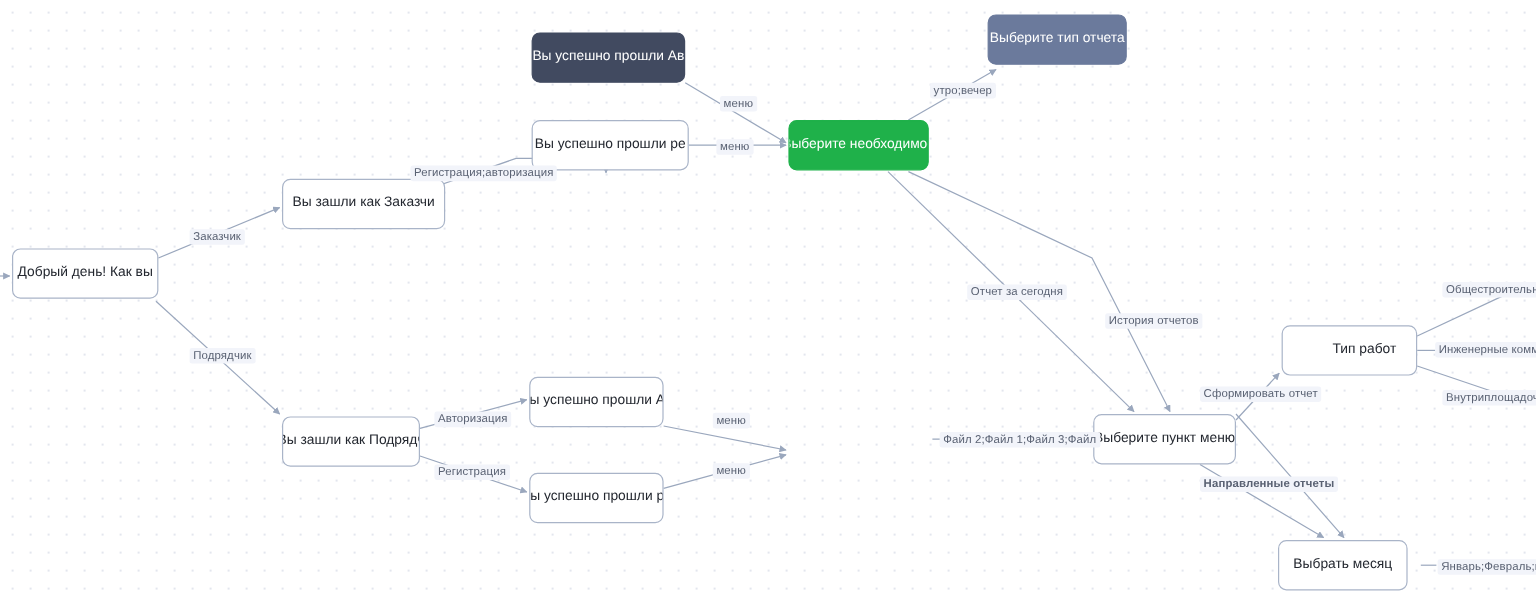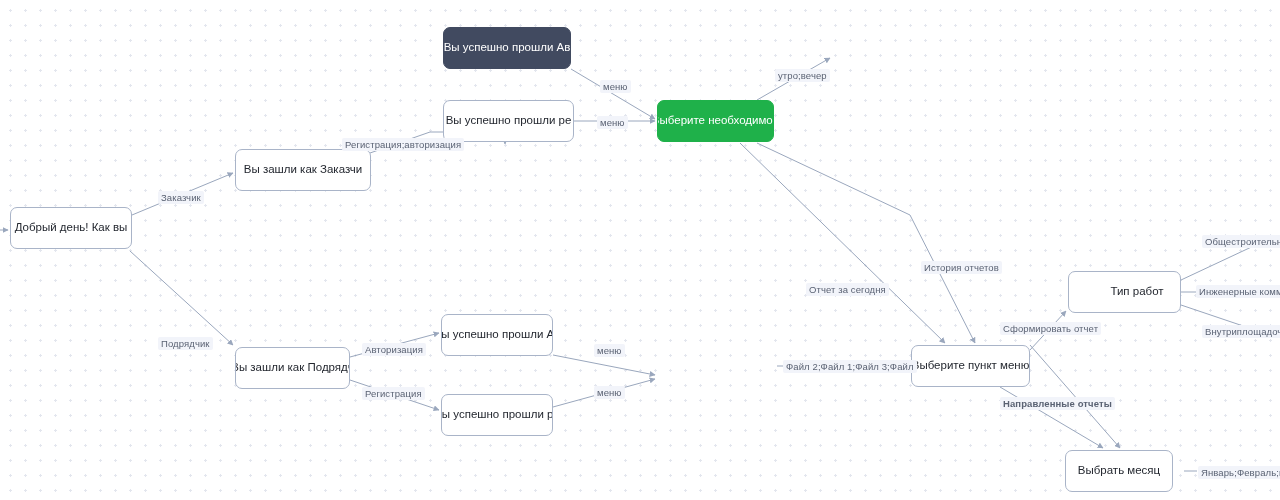--- a/index.html
+++ b/index.html
@@ -125,43 +125,46 @@
     </div>
   <div class="node dark" style="left:443px; top:27px;  width:128px; height:42px;">
       <span>Вы успешно прошли Ав</span>
     </div>
   <div class="node plain" style="left:443px; top:100px; width:131px; height:42px;">
       <span>Вы успешно прошли ре</span>
     </div>
   <div class="node green" style="left:657px; top:100px; width:117px; height:42px;">
       <span>Выберите необходимое</span>
     </div>
+  <div class="node slate" style="left:823px; top:12px;  width:116px; height:42px;">
+      <span>Выберите тип отчета</span>
+    </div>
   <div class="node plain" style="left:441px; top:314px; width:112px; height:42px;">
       <span>Вы успешно прошли Ав</span>
     </div>
   <div class="node plain" style="left:441px; top:394px; width:112px; height:42px;">
       <span>Вы успешно прошли ре</span>
     </div>
   <div class="node plain" style="left:911px; top:345px; width:119px; height:42px;">
       <span>Выберите пункт меню</span>
     </div>
   <div class="node plain" style="left:1068px;top:271px; width:113px; height:42px;padding-left:33px;">
       <span>Тип работ</span>
     </div>
   <div class="node plain" style="left:1065px;top:450px; width:108px; height:42px;">
       <span>Выбрать месяц</span>
     </div>
 
   <div class="edge-label" style="left:158px; top:191px;">Заказчик</div>
-  <div class="edge-label" style="left:158px; top:290px;margin-top:47px;">Подрядчик</div>
+  <div class="edge-label" style="left:158px; top:290px;">Подрядчик</div>
   <div class="edge-label" style="left:342px; top:138px;">Регистрация;авторизация</div>
   <div class="edge-label" style="left:600px; top:80px;">меню</div>
   <div class="edge-label" style="left:597px; top:116px;">меню</div>
   <div class="edge-label" style="left:775px; top:69px;">утро;вечер</div>
-  <div class="edge-label" style="left:806px; top:237px;margin-top:46px;">Отчет за сегодня</div>
+  <div class="edge-label" style="left:806px; top:237px;">Отчет за сегодня</div>
   <div class="edge-label" style="left:921px; top:261px;">История отчетов</div>
   <div class="edge-label" style="left:362px; top:343px;">Авторизация</div>
   <div class="edge-label" style="left:362px; top:387px;">Регистрация</div>
   <div class="edge-label" style="left:594px; top:344px;">меню</div>
   <div class="edge-label" style="left:594px; top:386px;">меню</div>
   <div class="edge-label" style="left:783px; top:360px;">Файл 2;Файл 1;Файл 3;Файл</div>
   <div class="edge-label" style="left:1000px; top:322px;">Сформировать отчет</div>
   <div class="edge-label" style="left:1000px; top:397px;font-weight:bold;">Направленные отчеты</div>
   <div class="edge-label" style="left:1202px; top:235px;">Общестроительны</div>
   <div class="edge-label" style="left:1196px; top:285px;">Инженерные комму</div>

